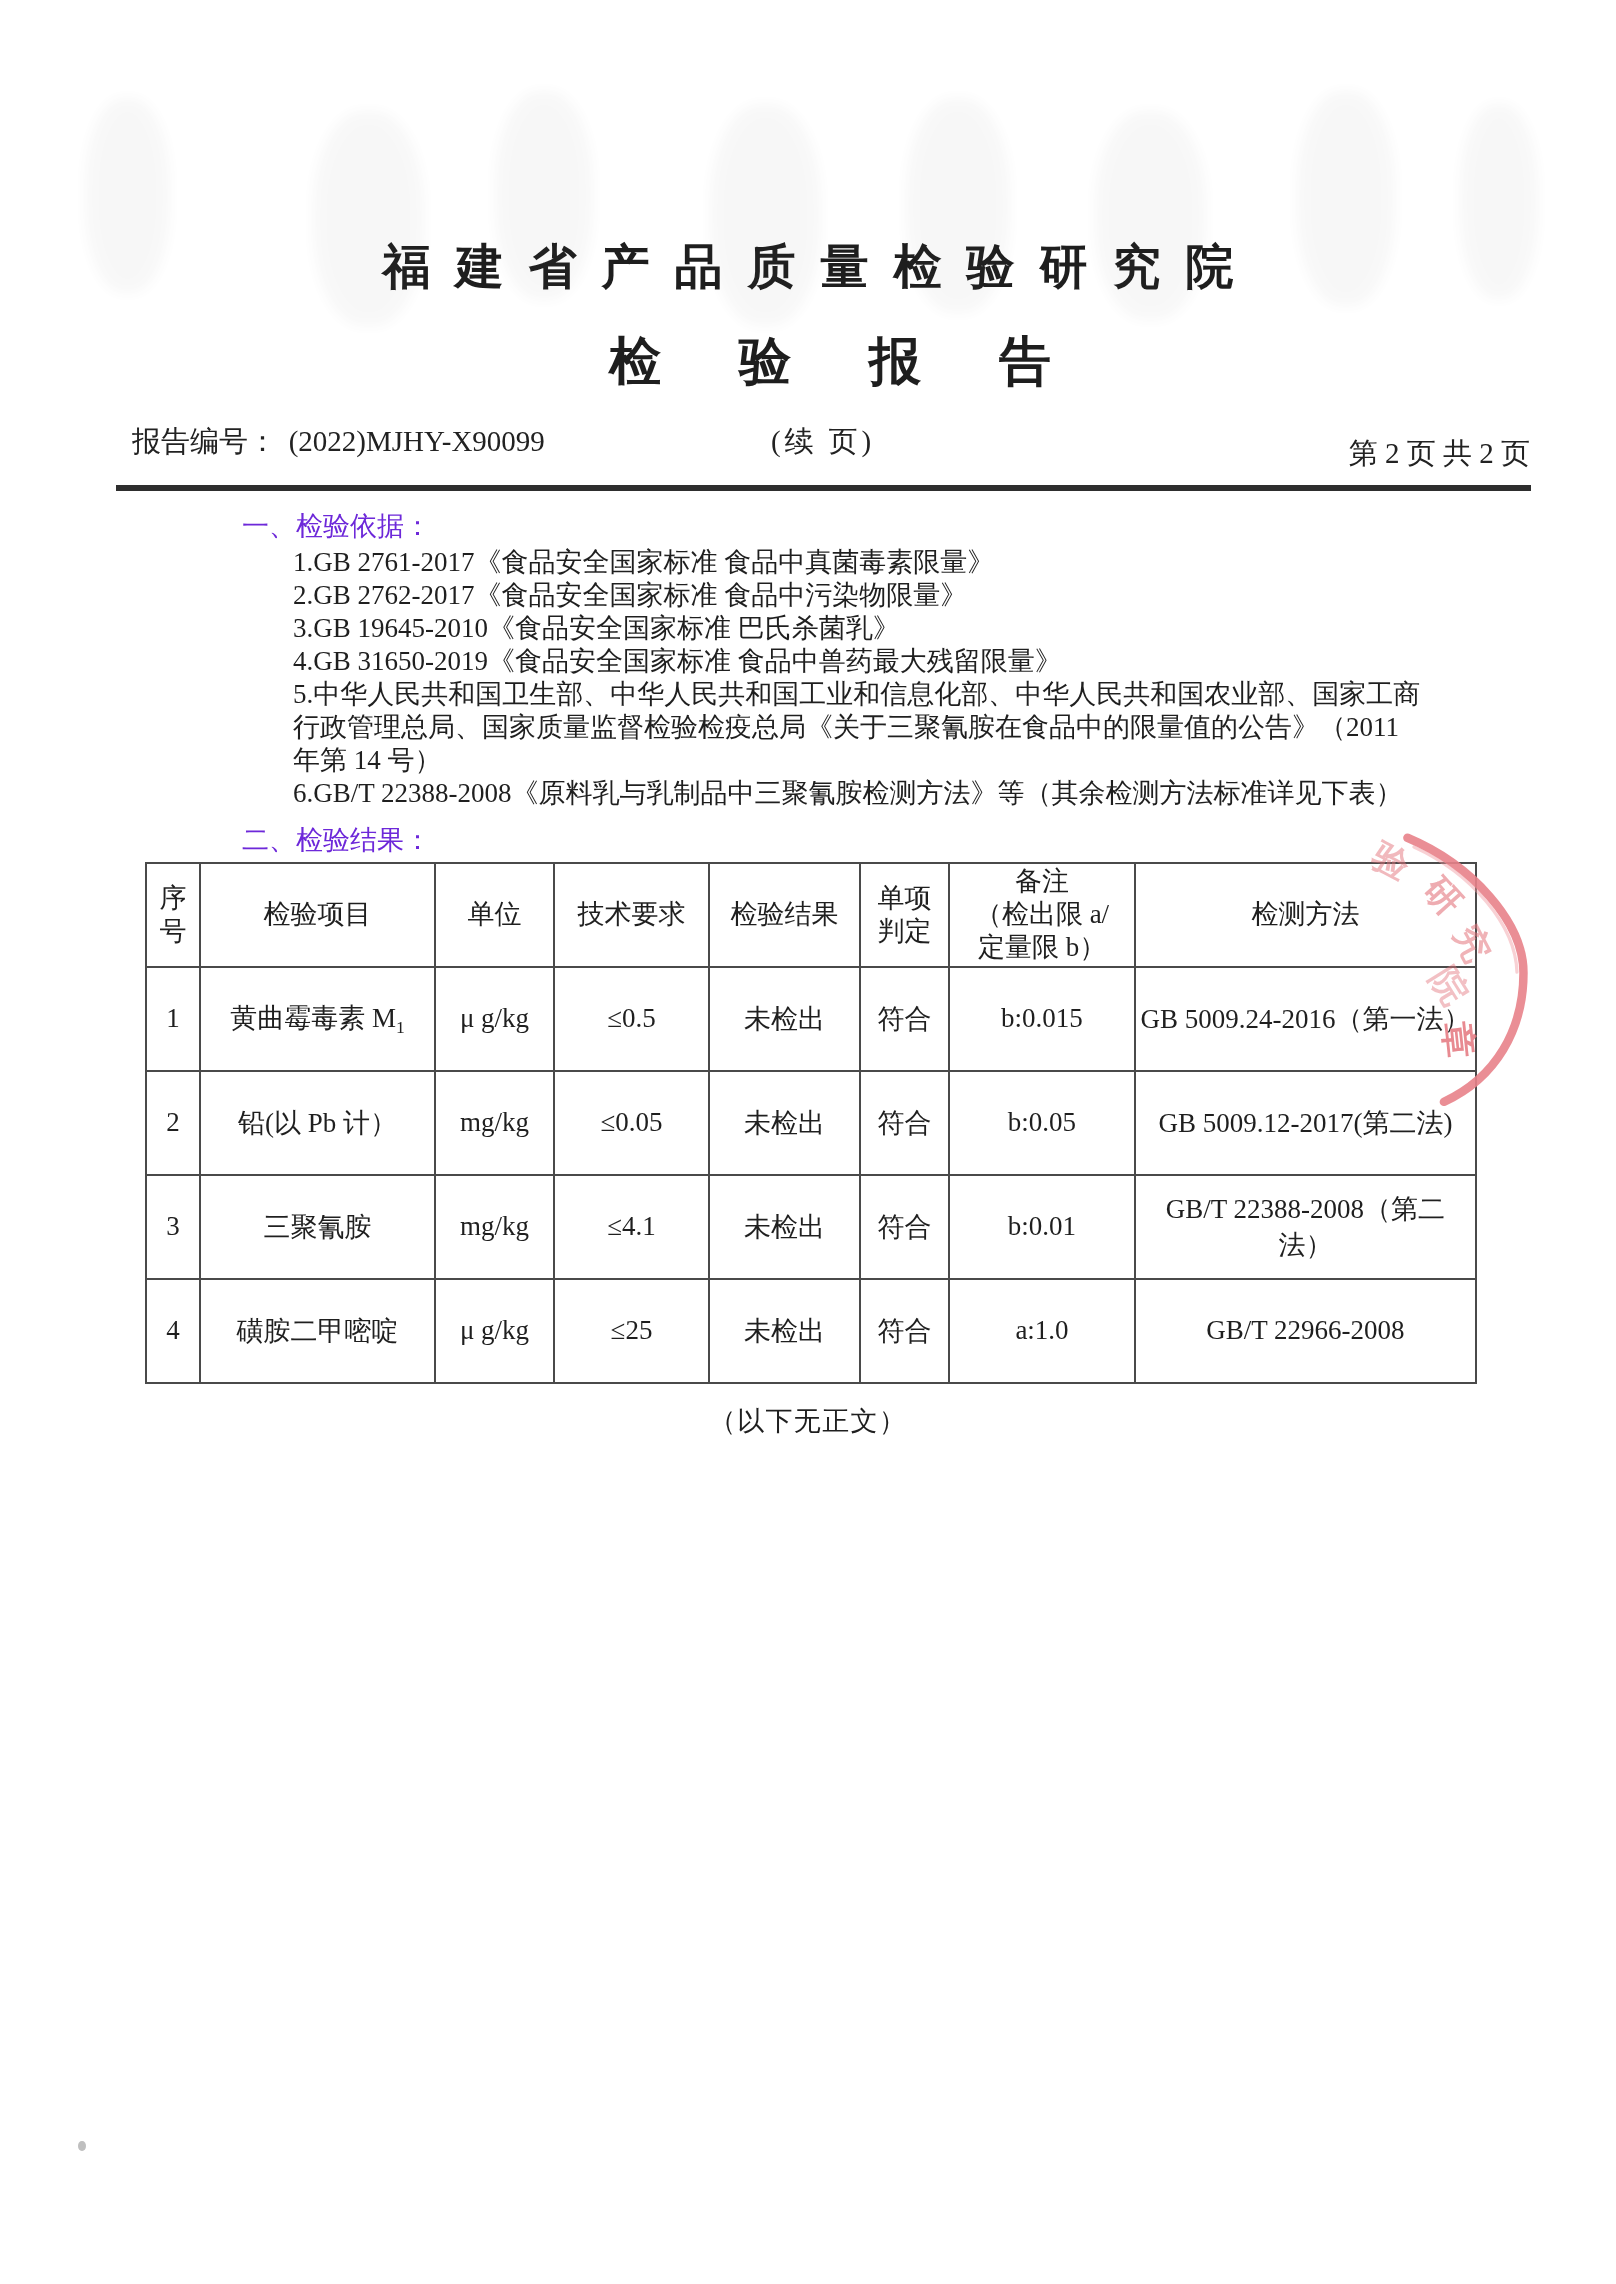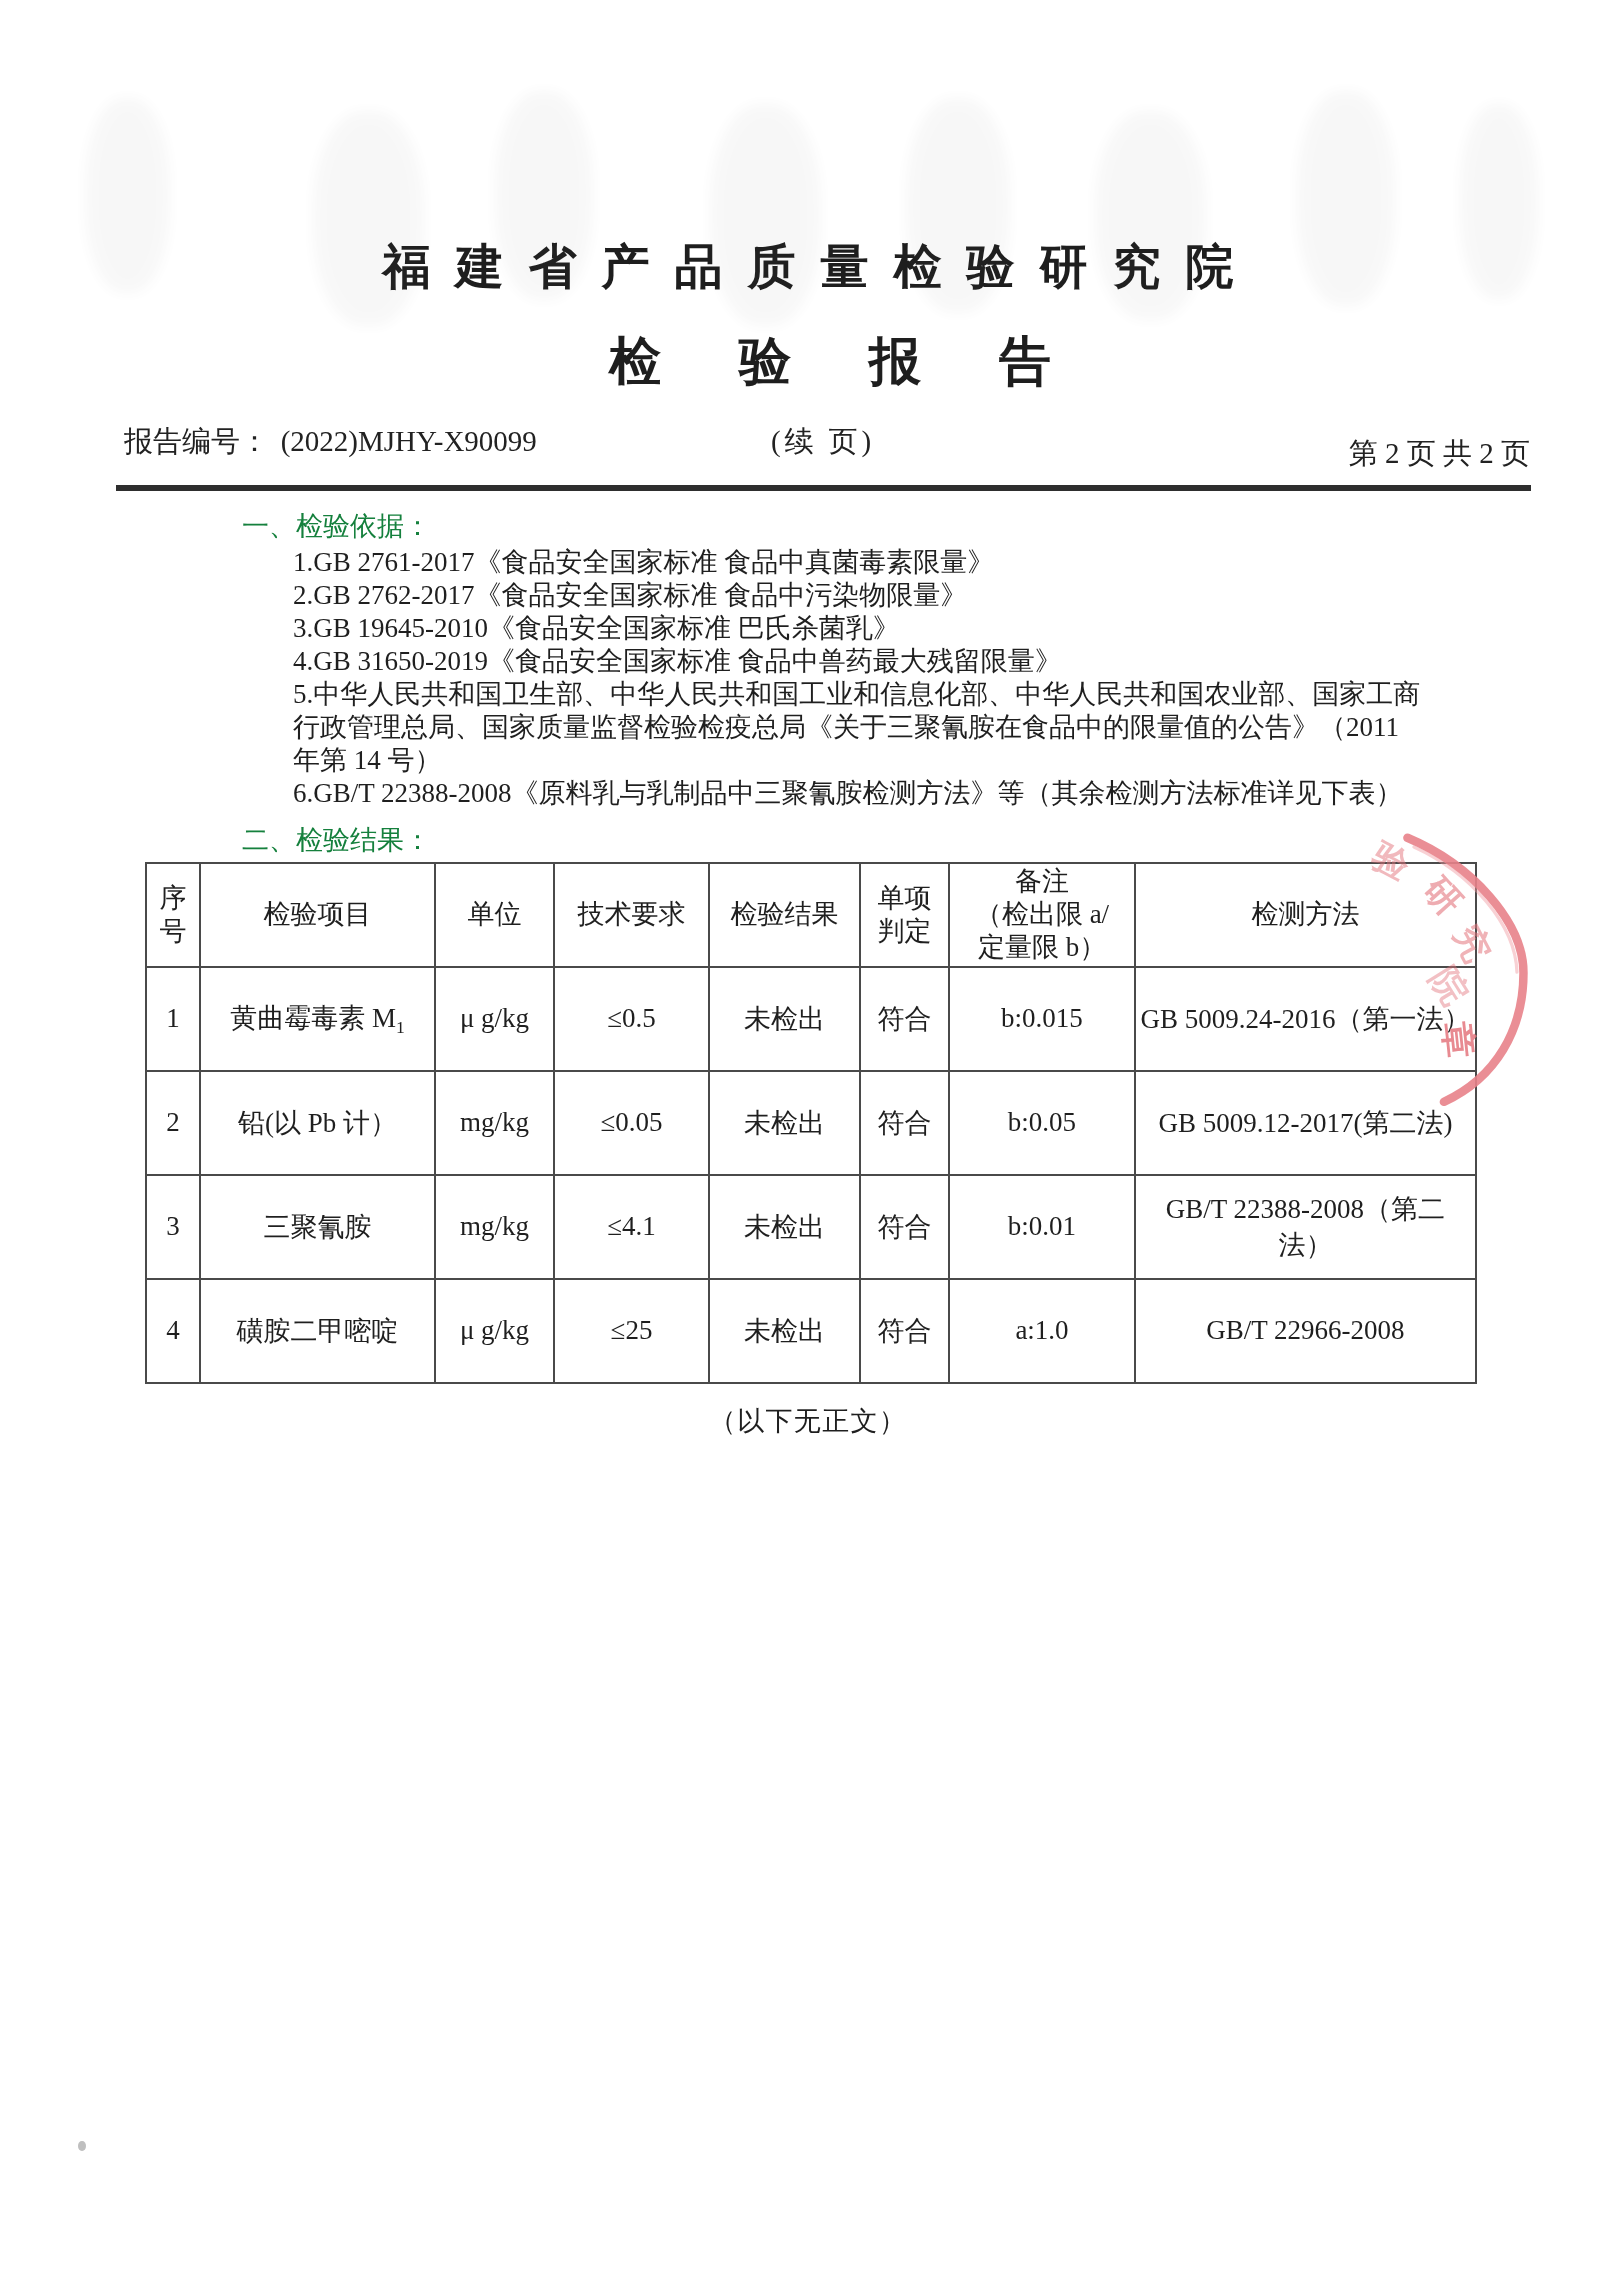--- a/index.html
+++ b/index.html
@@ -39,30 +39,30 @@
   .report-title{
     margin-top:44px;font-size:52px;font-weight:bold;line-height:1;
     letter-spacing:78px;text-indent:78px;white-space:nowrap;color:#1e1e1e;padding-left:44px;
   }
 
   
   .meta-row{
     position:relative;margin:35px 86px 0 116px;height:36px;
     font-size:29px;line-height:36px;
   }
-  .meta-left{position:absolute;left:8px;top:0;}
+  .meta-left{position:absolute;left:16px;top:0;}
   .meta-center{position:absolute;left:50%;transform:translateX(-50%);top:0;letter-spacing:3.9px;}
   .meta-right{position:absolute;right:0;top:12px;}
   .report-no{margin-left:11.7px;}
 
   .rule{margin:26px 85px 0 116px;height:5.2px;background:#2e2e2e;}
 
   
   .basis-heading,.results-heading{
-    margin-left:242px;font-size:27px;line-height:33px;color:#15803d;
+    margin-left:242px;font-size:27px;line-height:33px;color:#6d28d9;
   }
   .basis-heading{margin-top:19.5px;}
   .basis-list{margin:2.6px 0 0 293px;font-size:27px;line-height:33px;color:#1f1f1f;}
   .basis-list div{white-space:nowrap;}
   .results-heading{margin-top:14px;}
 
   
   table.results{
     margin:5.2px 0 0 145px;border-collapse:collapse;table-layout:fixed;
     width:1329px;font-size:27px;color:#1f1f1f;

